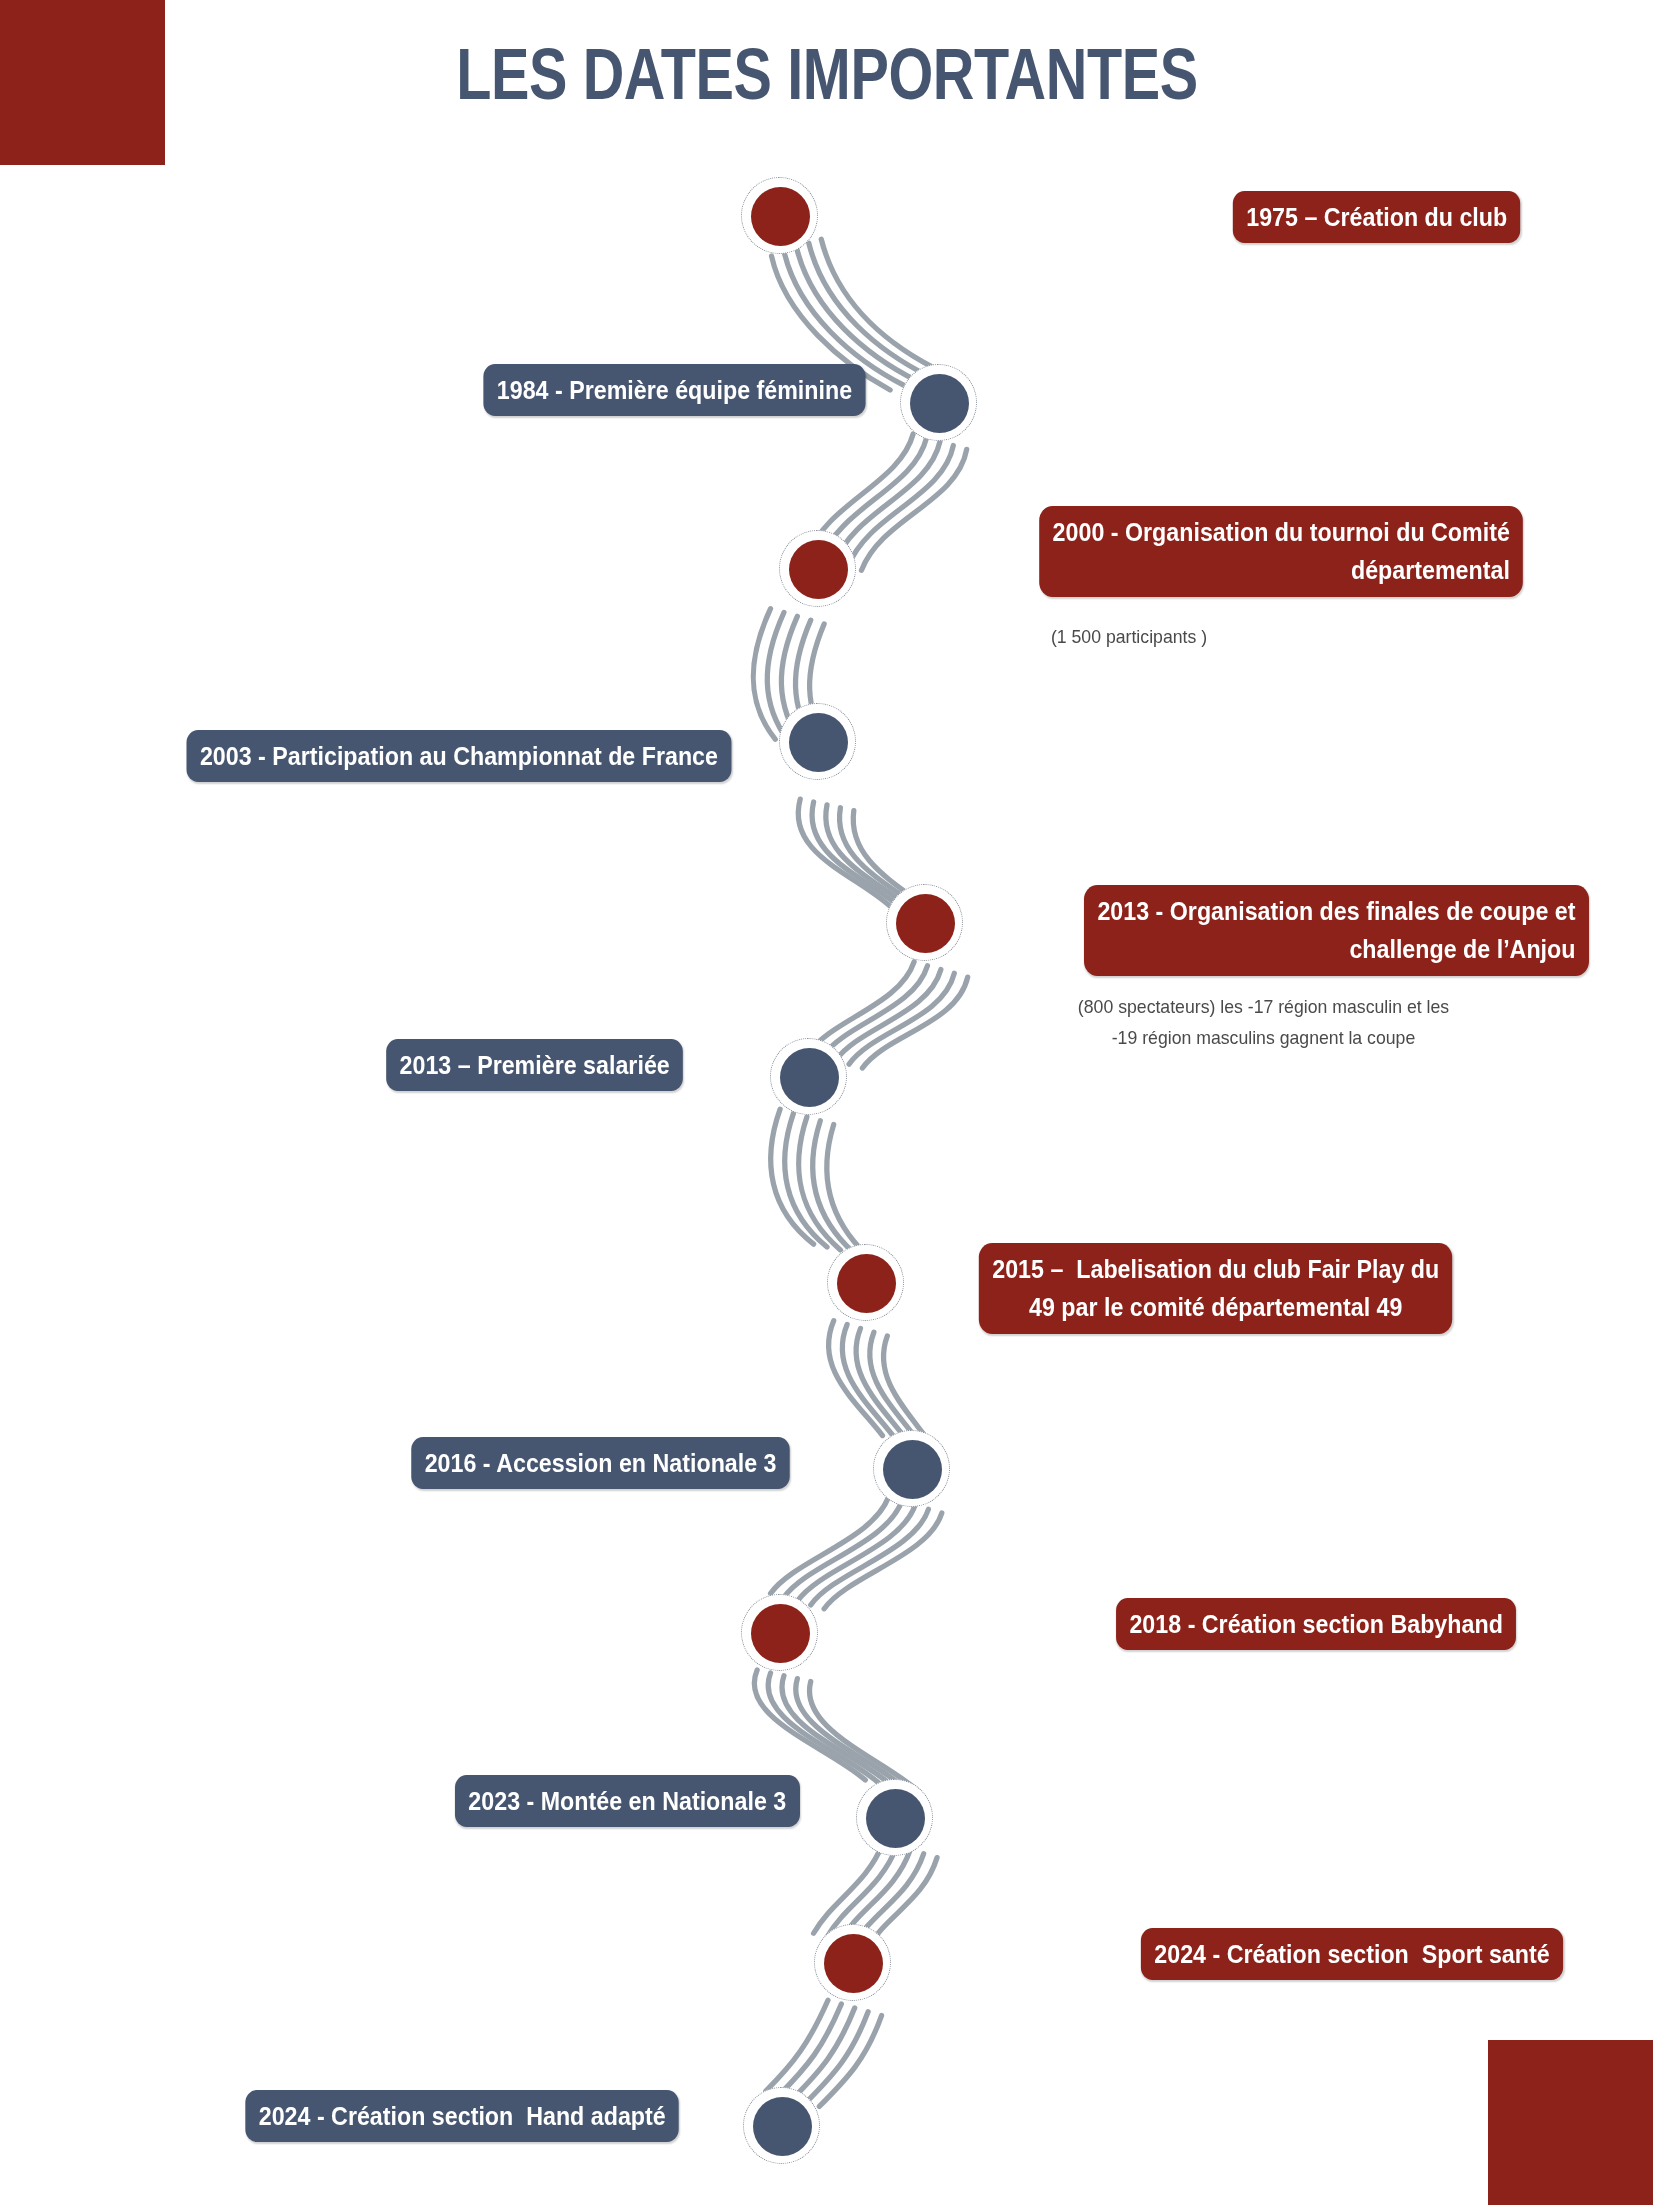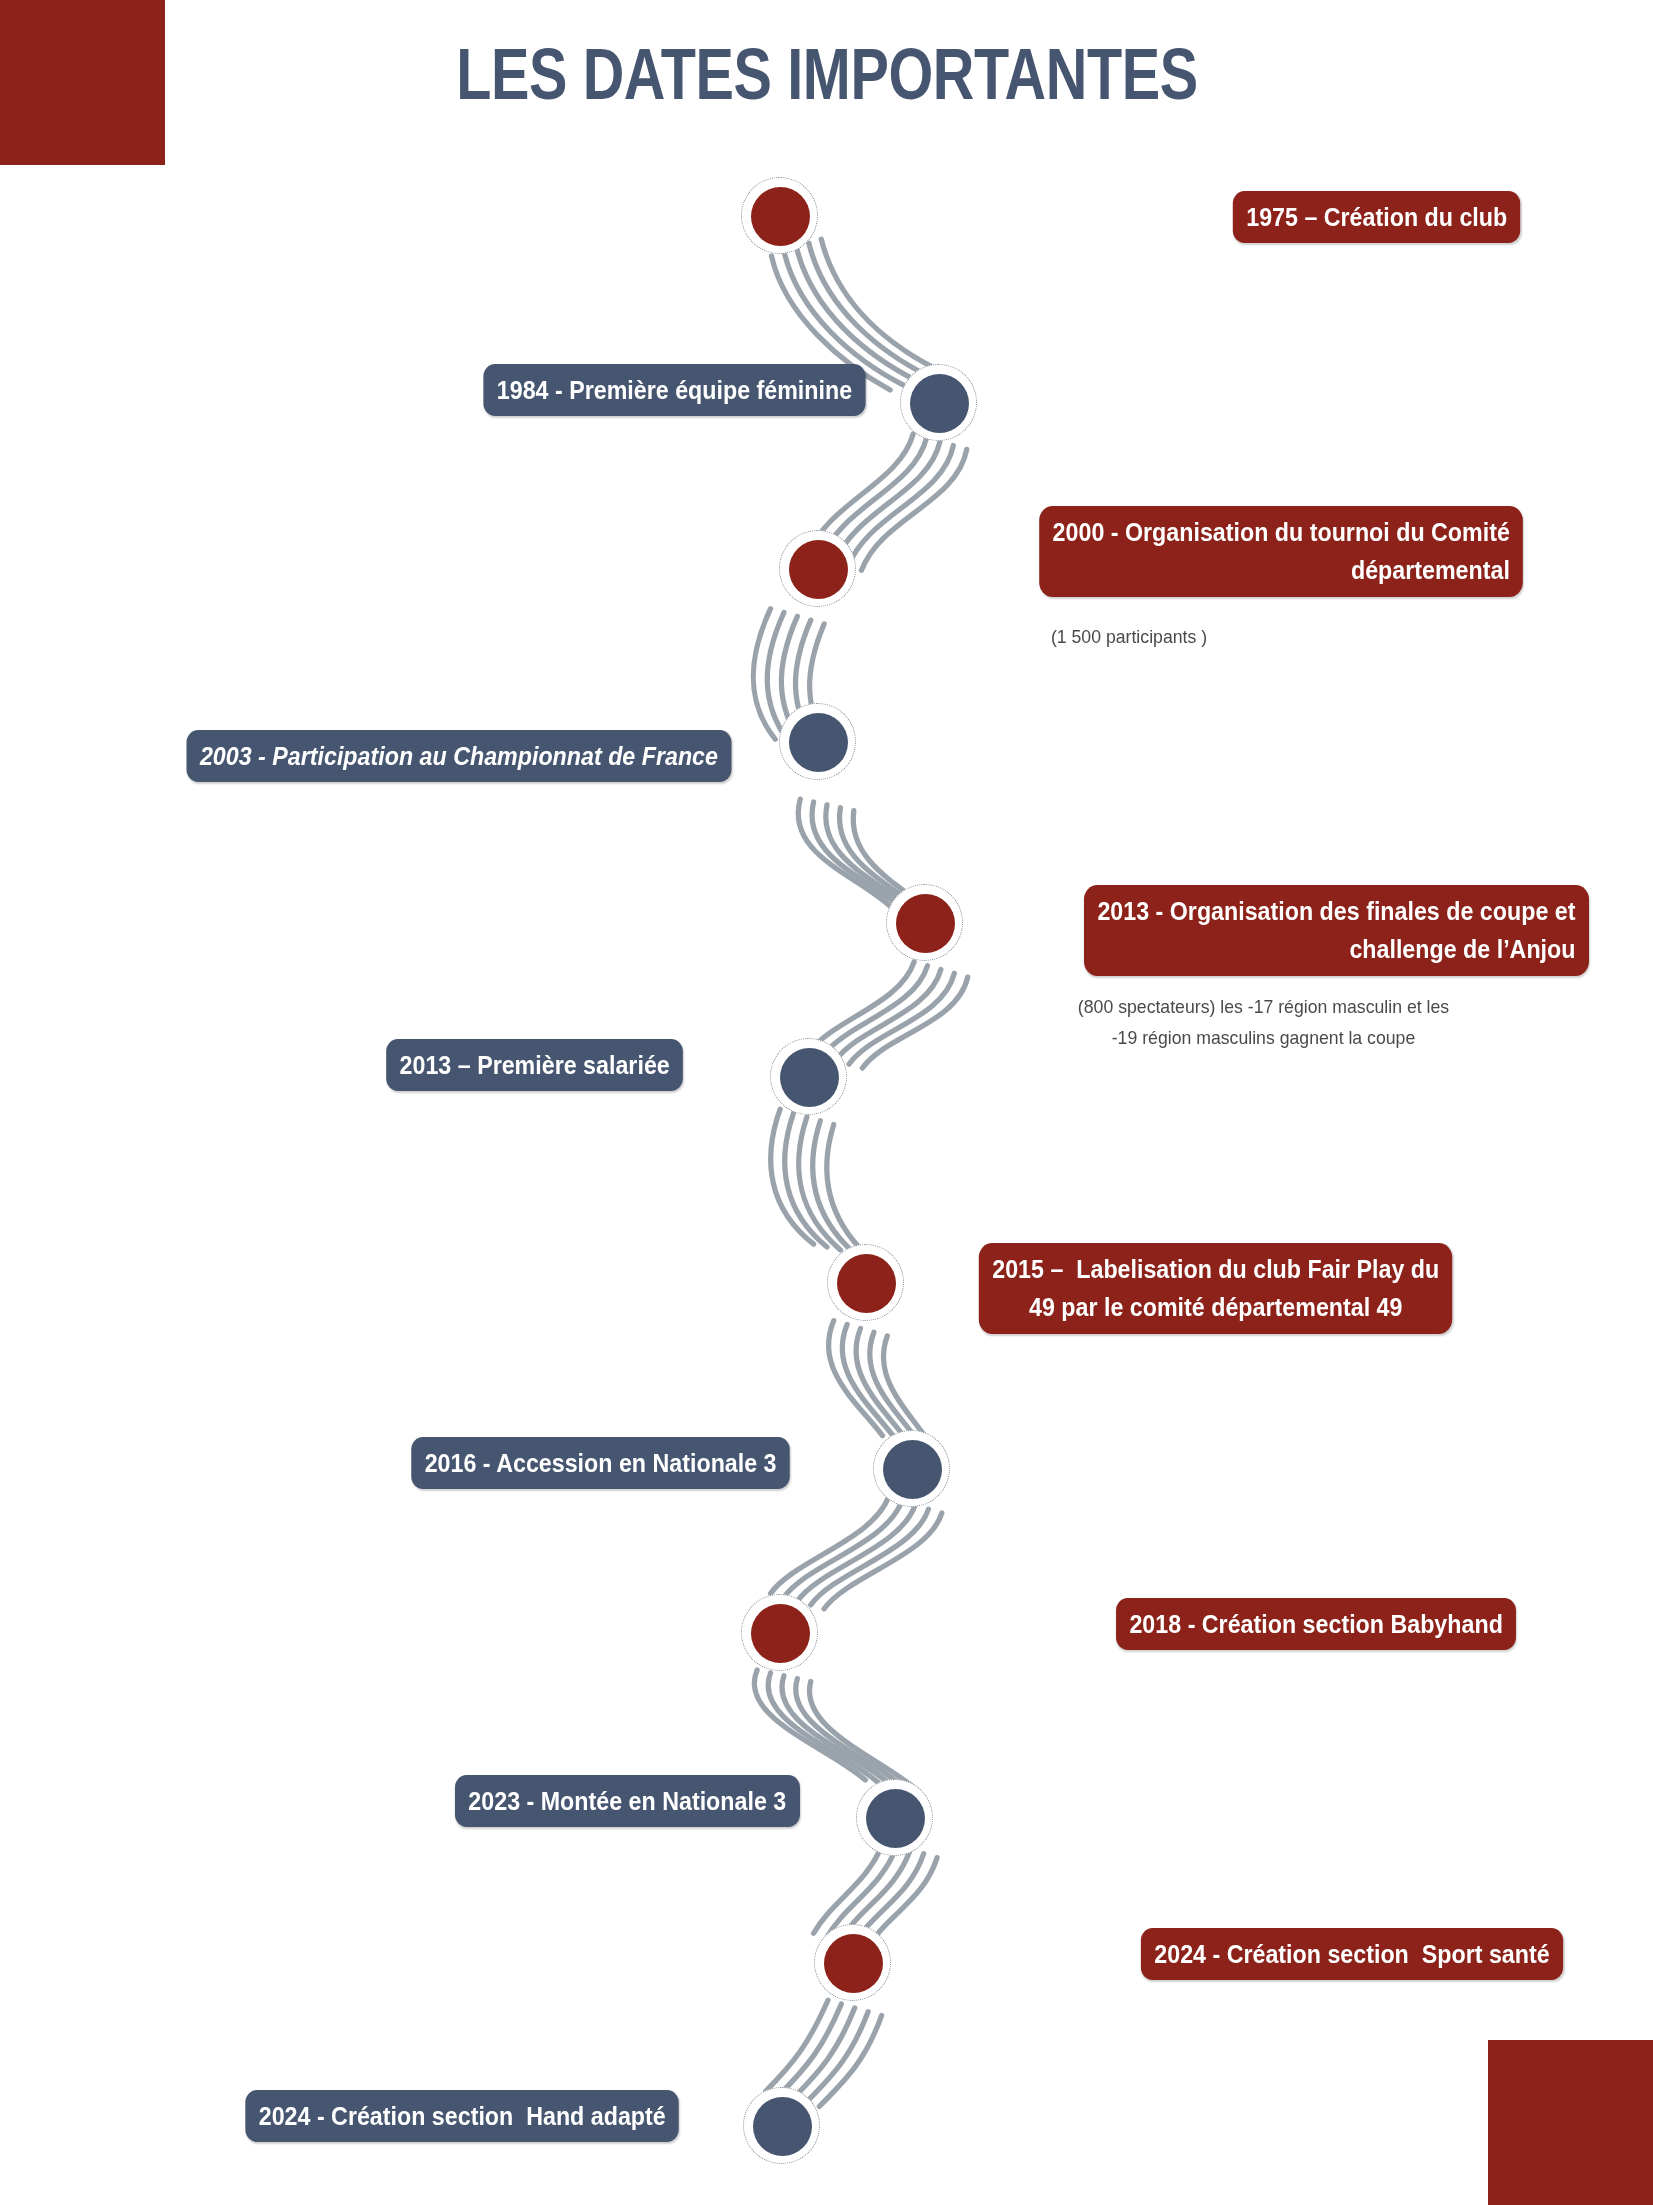--- a/index.html
+++ b/index.html
@@ -238,21 +238,21 @@
 <div class="pill-wrap wrap-left" style="left:191px;top:364px;width:689px;text-decoration:underline;">
   <span class="pill blue">1984 - Première équipe féminine</span>
 </div>
 
 <div class="pill-wrap wrap-right" style="left:900px;top:506px;width:641px;">
   <span class="pill red two-line">2000 - Organisation du tournoi du Comité
 départemental</span>
 </div>
 <div class="subcap" style="left:842px;top:622px;width:574px;">(1 500 participants )</div>
 
-<div class="pill-wrap wrap-left" style="left:9.6px;top:730px;width:742px;font-style:italic;">
+<div class="pill-wrap wrap-left" style="left:9.6px;top:730px;width:742px;">
   <span class="pill blue">2003 - Participation au Championnat de France</span>
 </div>
 
 <div class="pill-wrap wrap-right ralign" style="left:957px;top:885px;width:651px;">
   <span class="pill red two-line">2013 - Organisation des finales de coupe et
 challenge de l’Anjou</span>
 </div>
 <div class="subcap" style="left:967px;top:992px;width:593px;">(800 spectateurs) les -17 région masculin et les
 -19 région masculins gagnent la coupe</div>
 

